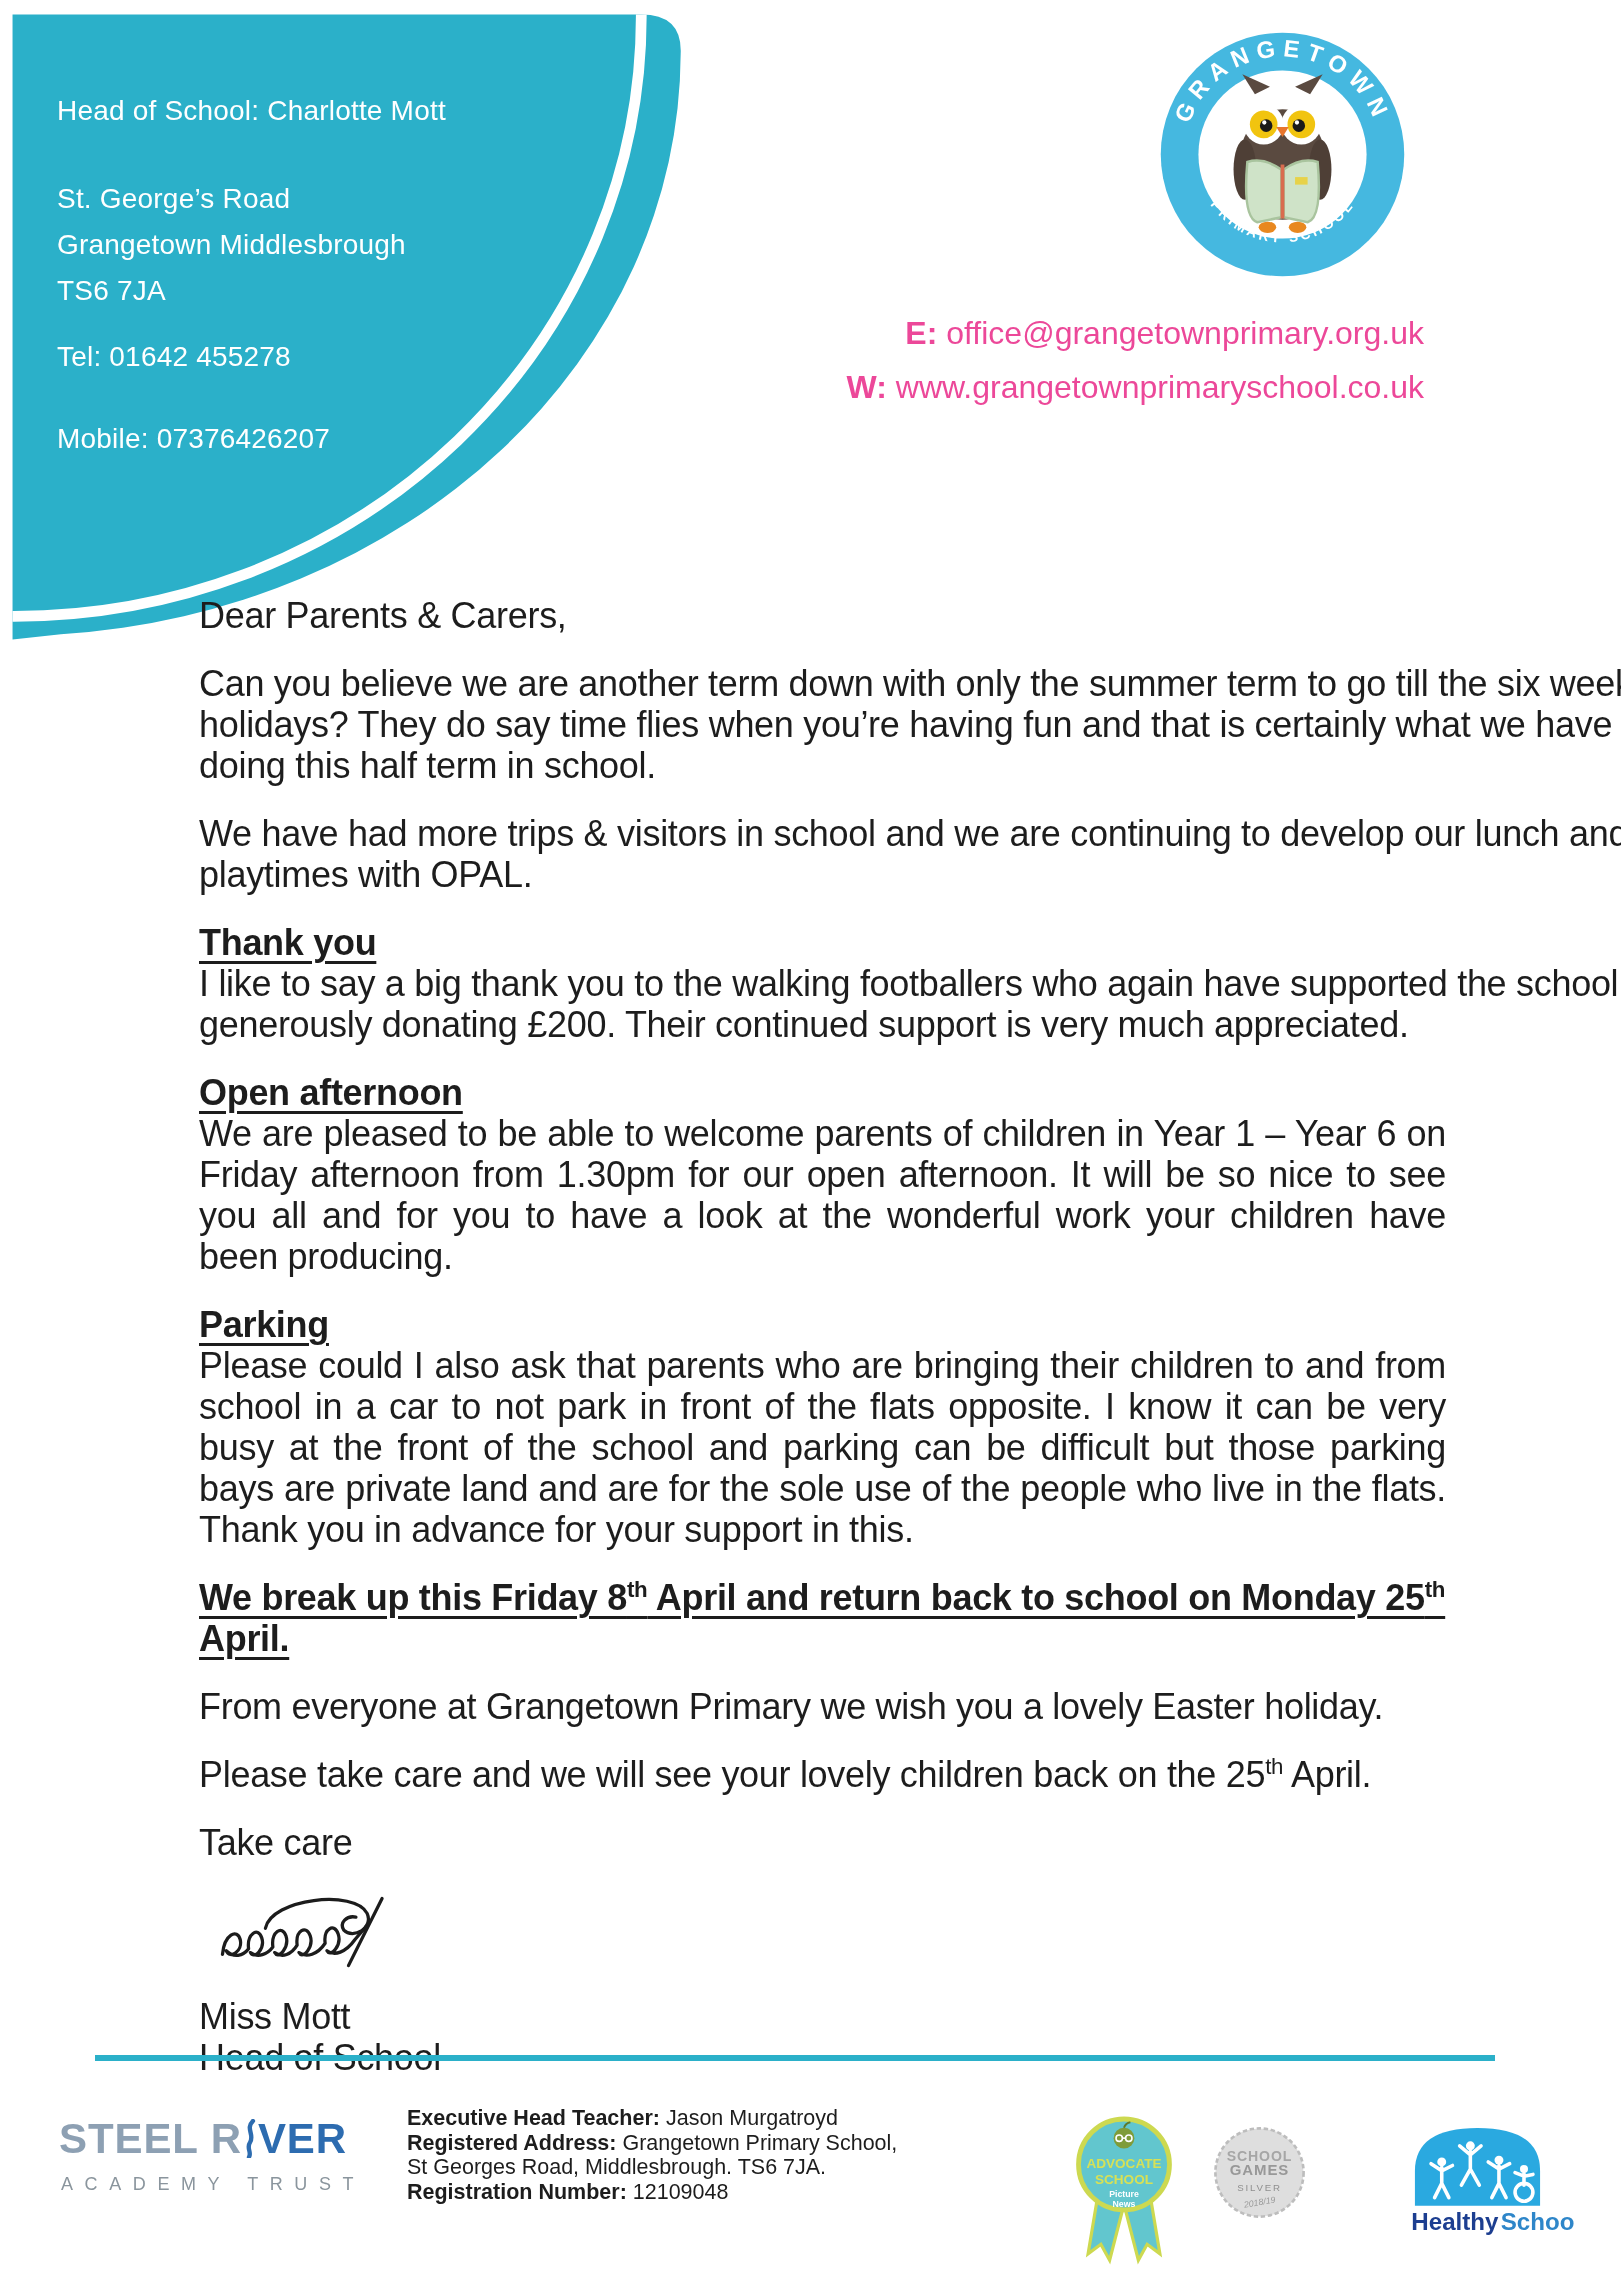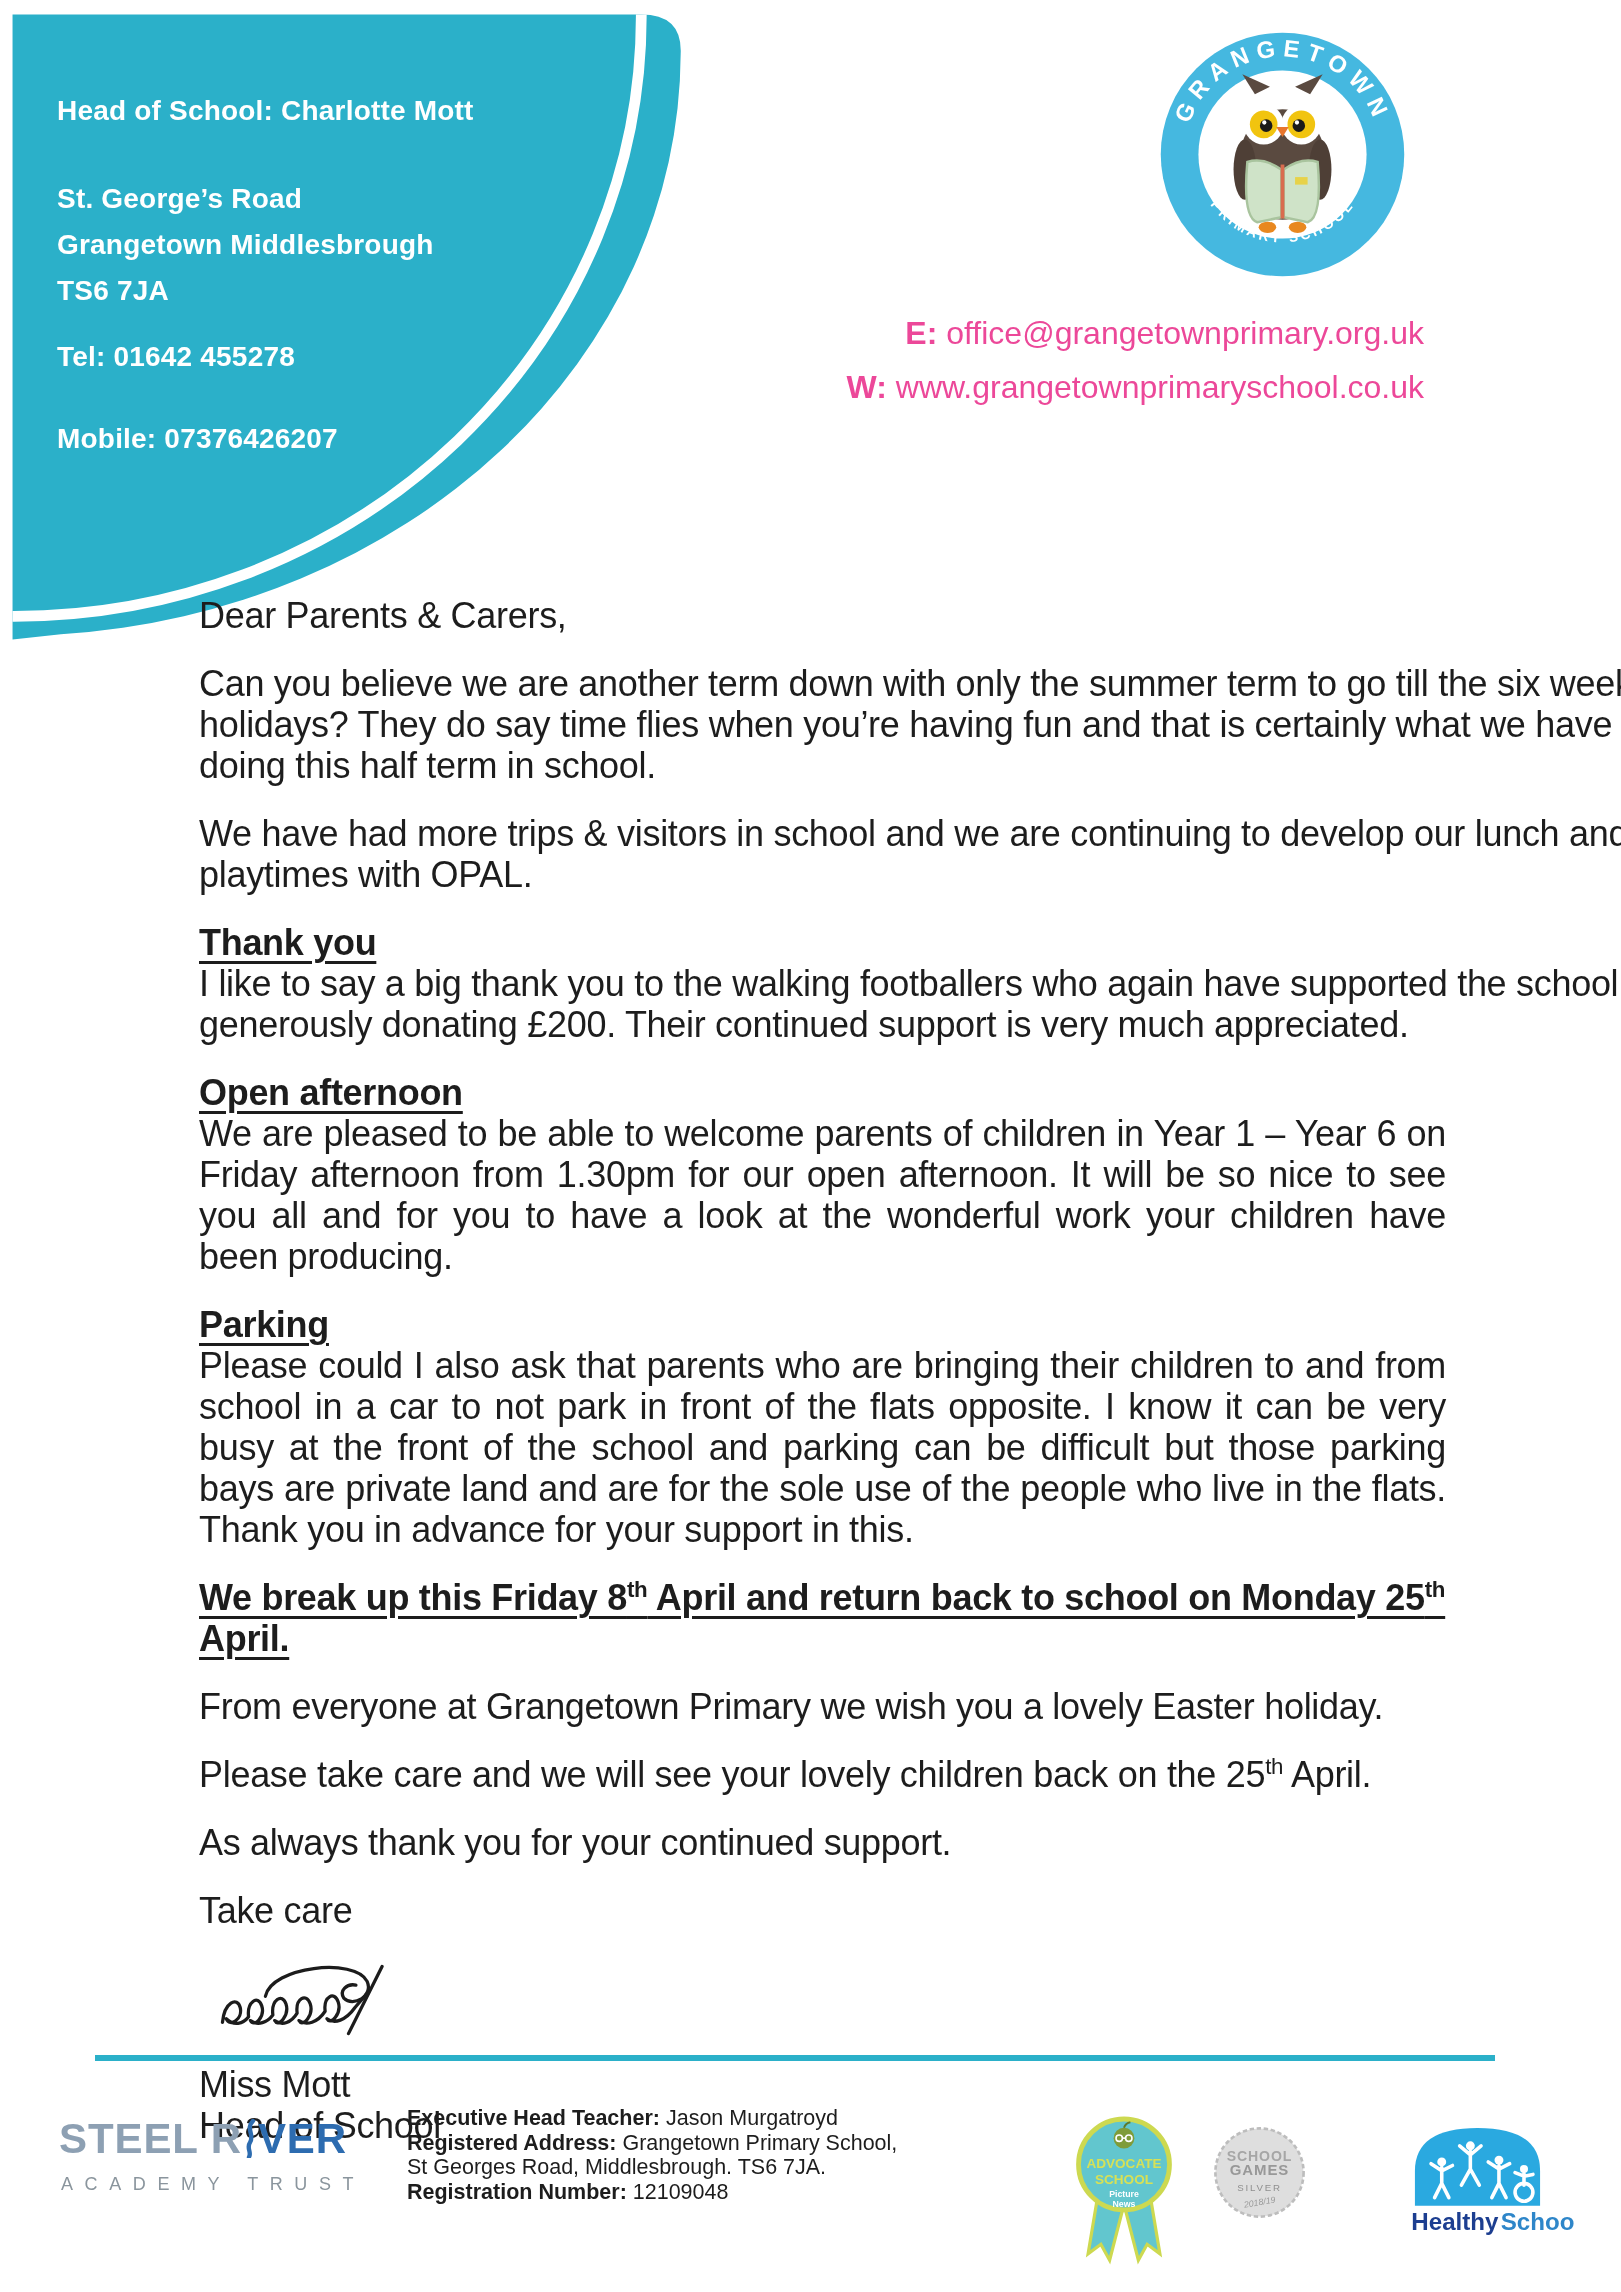--- a/index.html
+++ b/index.html
@@ -1,20 +1,20 @@
 <!DOCTYPE html>
 <html style="font-size:14.3px"><head>
 <meta charset="utf-8">
 <style>
   html,body{margin:0;padding:0;background:#ffffff;}
   .page{position:relative;width:1622px;height:2293px;background:#ffffff;overflow:hidden;
         font-family:"Liberation Sans", sans-serif;color:#1f1f1f;}
   .abs{position:absolute;}
   
-  .hdr-text{color:#ffffff;font-weight:bold;font-size:28px;letter-spacing:0.2px;}
+  .hdr-text{color:#ffffff;font-weight:normal;font-size:28px;letter-spacing:0.2px;}
   .hdr-pre{white-space:pre;line-height:46px;}
   
   .contact-line{font-size:32px;color:#ec4899;white-space:nowrap;}
   .contact-line b{font-weight:bold;}
   
   .body-col{left:199px;top:595px;width:1247px;font-size:36px;line-height:41px;
             letter-spacing:-0.3px;color:#1d1d1d;}
   .body-col p{margin:0 0 27px 0;}
   .pre{white-space:pre;}
   .just{text-align:justify;}
@@ -111,21 +111,20 @@
 
     <p><span class="sec-h">Parking</span></p>
     <p class="just" style="margin-top:-27px">Please could I also ask that parents who are bringing their children to and from school in a car to not park in front of the flats opposite. I know it can be very busy at the front of the school and parking can be difficult but those parking bays are private land and are for the sole use of the people who live in the flats. Thank you in advance for your support in this.</p>
 
     <p><span class="break-line"><span>We break up this Friday 8</span><span class="sup">th</span><span> April and return back to school on Monday 25</span><span class="sup">th</span><span> April.</span></span></p>
 
     <p class="pre">From everyone at Grangetown Primary we wish you a lovely Easter holiday.</p>
 
     <p><span>Please take care and we will see your lovely children back on the 25</span><span class="sup">th</span><span> April.</span></p>
 
-    <p class="pre">As always thank you for your continued support.</p>
 
     <p style="margin-bottom:9px" class="pre">Take care</p>
 
     <div class="sig-block">
       <svg width="224" height="107" viewBox="0 0 240 110">
         <g stroke="#1c1c1c" stroke-width="3.5" fill="none" stroke-linecap="round" stroke-linejoin="round">
           <path d="M8,86 C10,64 24,58 27,70 C30,82 16,92 12,82 C20,90 30,88 36,80 C34,64 46,56 50,68 C54,80 42,92 38,84 C46,90 56,86 62,78 C60,62 72,54 76,66 C80,78 68,92 64,84 C72,90 82,86 88,76 C86,60 98,54 102,66 C106,78 94,92 90,84 C98,90 110,86 118,74 C116,58 128,52 132,64 C136,76 124,90 120,82 C128,88 140,84 150,70 L162,56"></path>
           <path d="M54,58 C60,26 150,16 163,42 C170,58 148,70 138,60 C133,52 141,44 151,46"></path>
           <path d="M179,26 L143,98"></path>
         </g>

